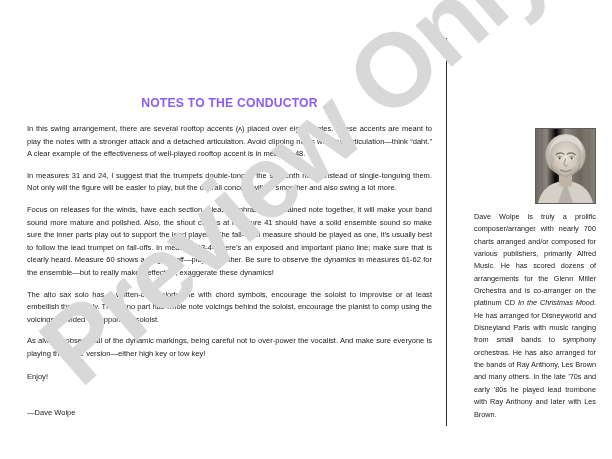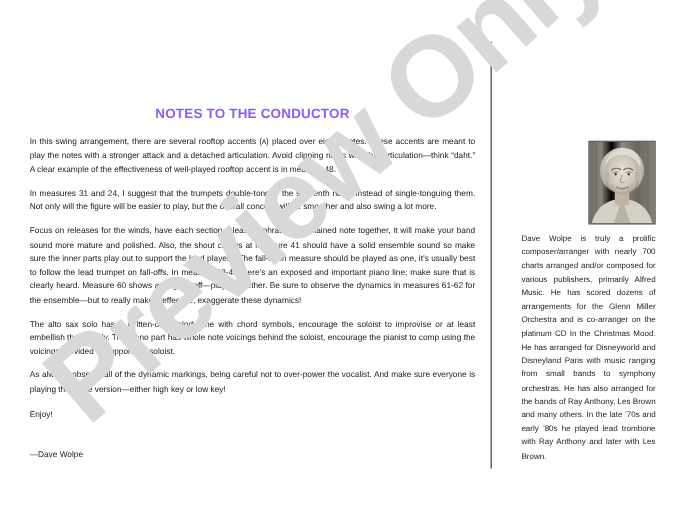--- a/index.html
+++ b/index.html
@@ -133,20 +133,21 @@
     color: #111;
   }
   #bio-text {
     margin-top: 7px;
     font-size: 7.3px;
     line-height: 12.35px;
     text-align: justify;
     color: #1a1a1a;
   }
   #bio-text .album {
+    font-style: italic;
   }
 </style>
 </head>
 <body>
 
 <div id="page">
 
   <div id="watermark">
     <div class="wm-text">Preview Only</div>
   </div>

